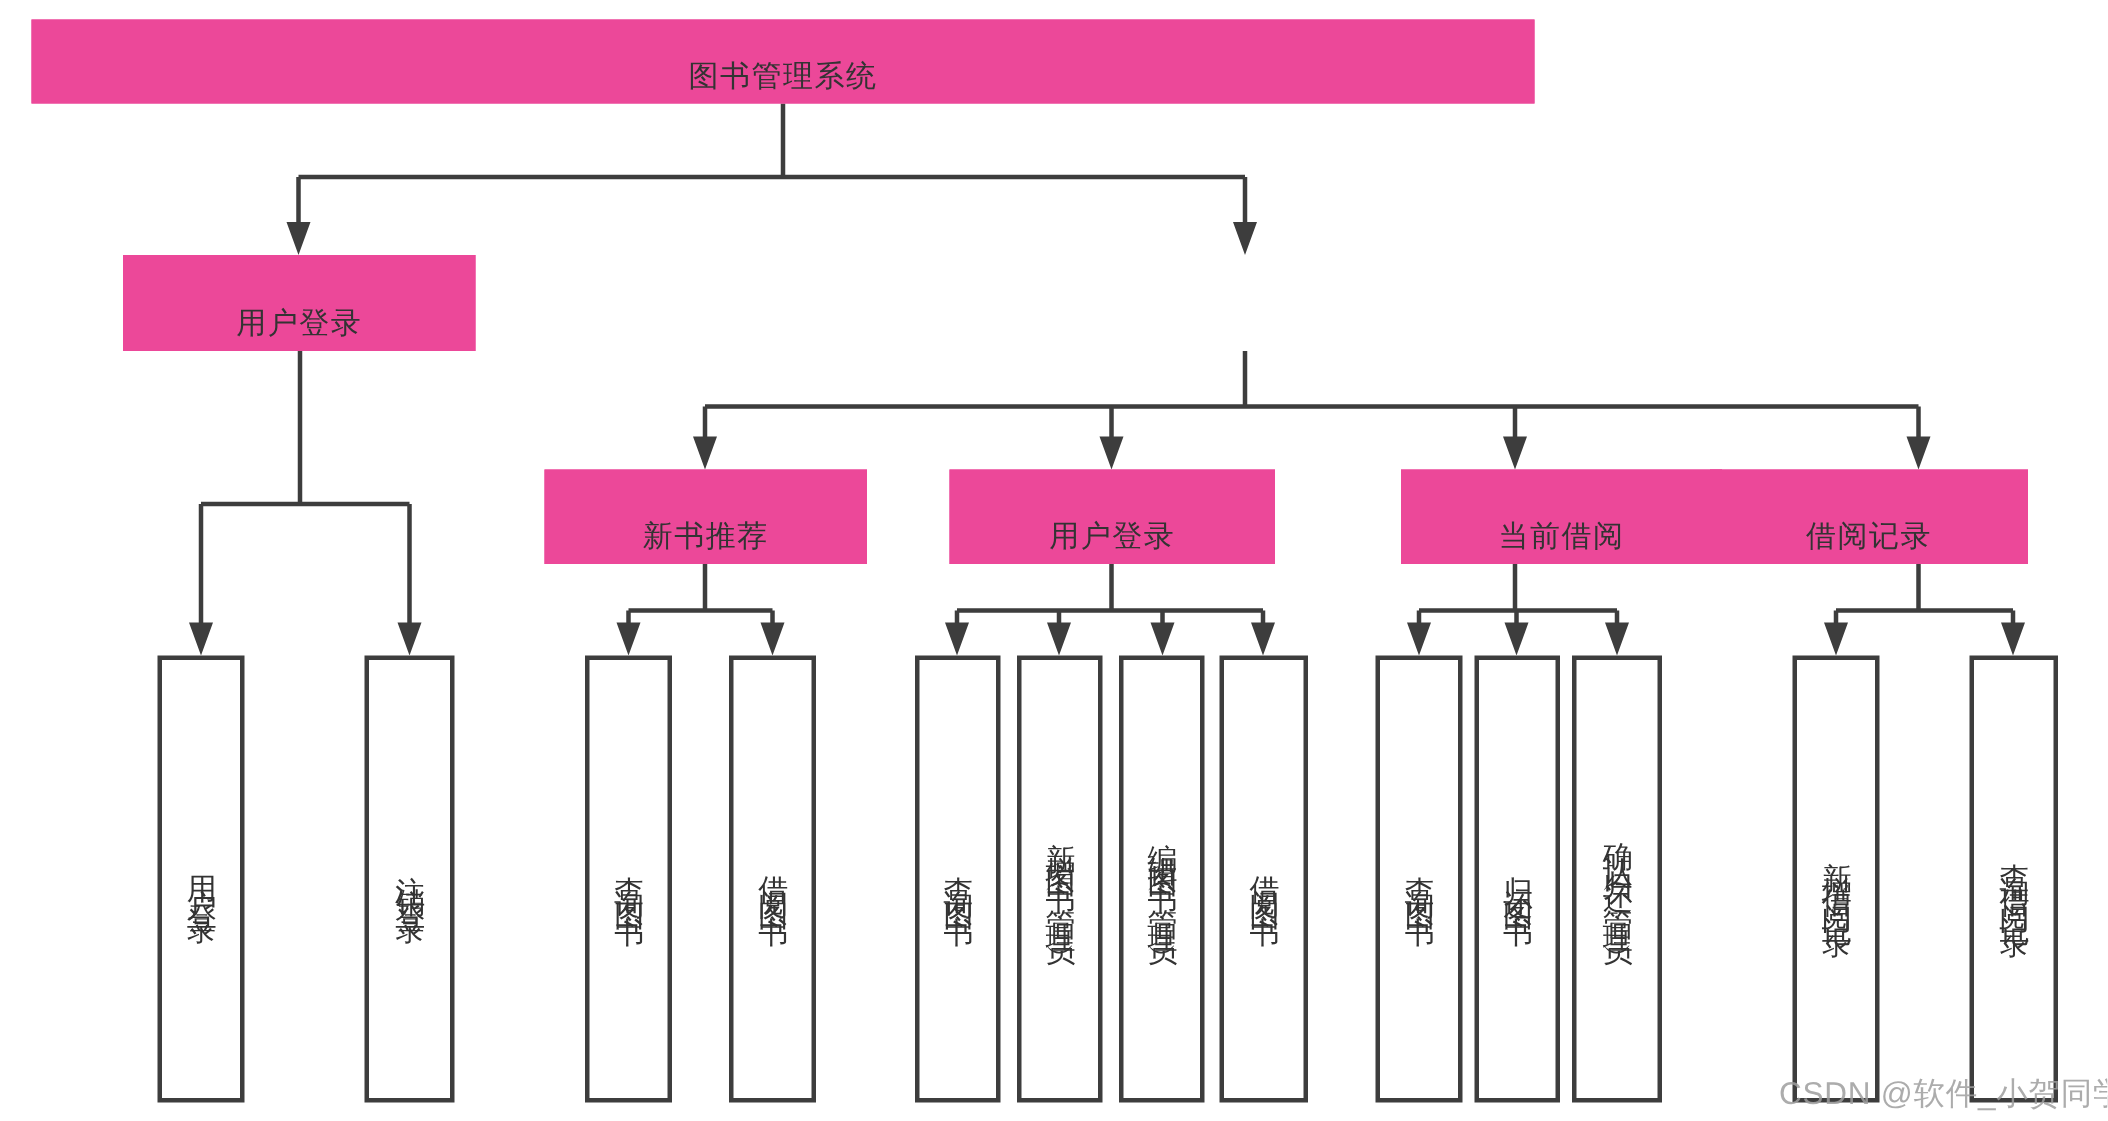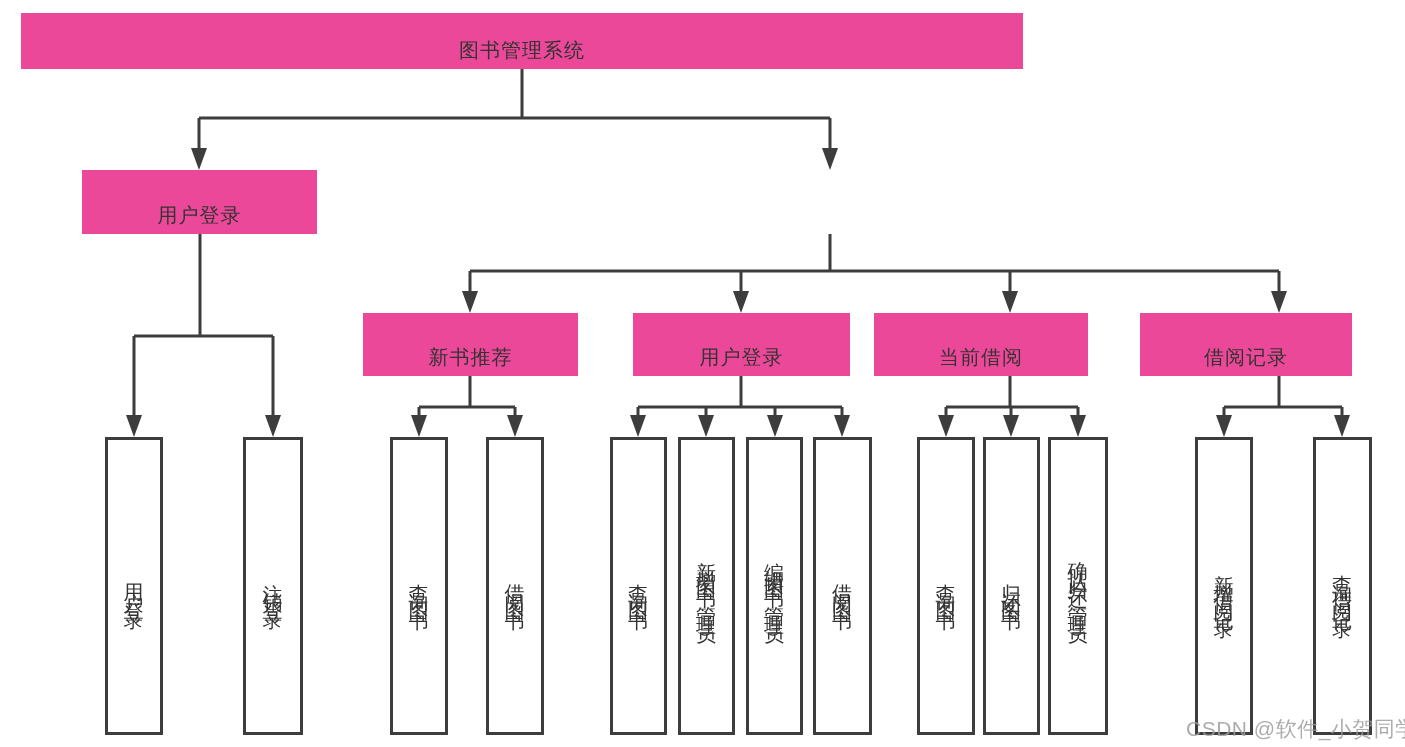--- a/index.html
+++ b/index.html
@@ -136,21 +136,21 @@
   <div class="node" style="left:82px; top:170px; width:235px; height:64px;">
     <span class="h-label">用户登录</span>
   </div>
 
   <div class="node" style="left:363px; top:313px; width:215px; height:63px;">
     <span class="h-label">新书推荐</span>
   </div>
   <div class="node" style="left:633px; top:313px; width:217px; height:63px;">
     <span class="h-label">用户登录</span>
   </div>
-  <div class="node" style="left:874px; top:313px; width:214px; height:63px;">
+  <div class="node" style="left:934px; top:313px; width:214px; height:63px;">
     <span class="h-label">当前借阅</span>
   </div>
   <div class="node" style="left:1140px; top:313px; width:212px; height:63px;">
     <span class="h-label">借阅记录</span>
   </div>
 
   <div class="leaf" style="left:105px; width:58px;">
     <span class="v-label">用户登录</span>
   </div>
   <div class="leaf" style="left:243px; width:60px;">

